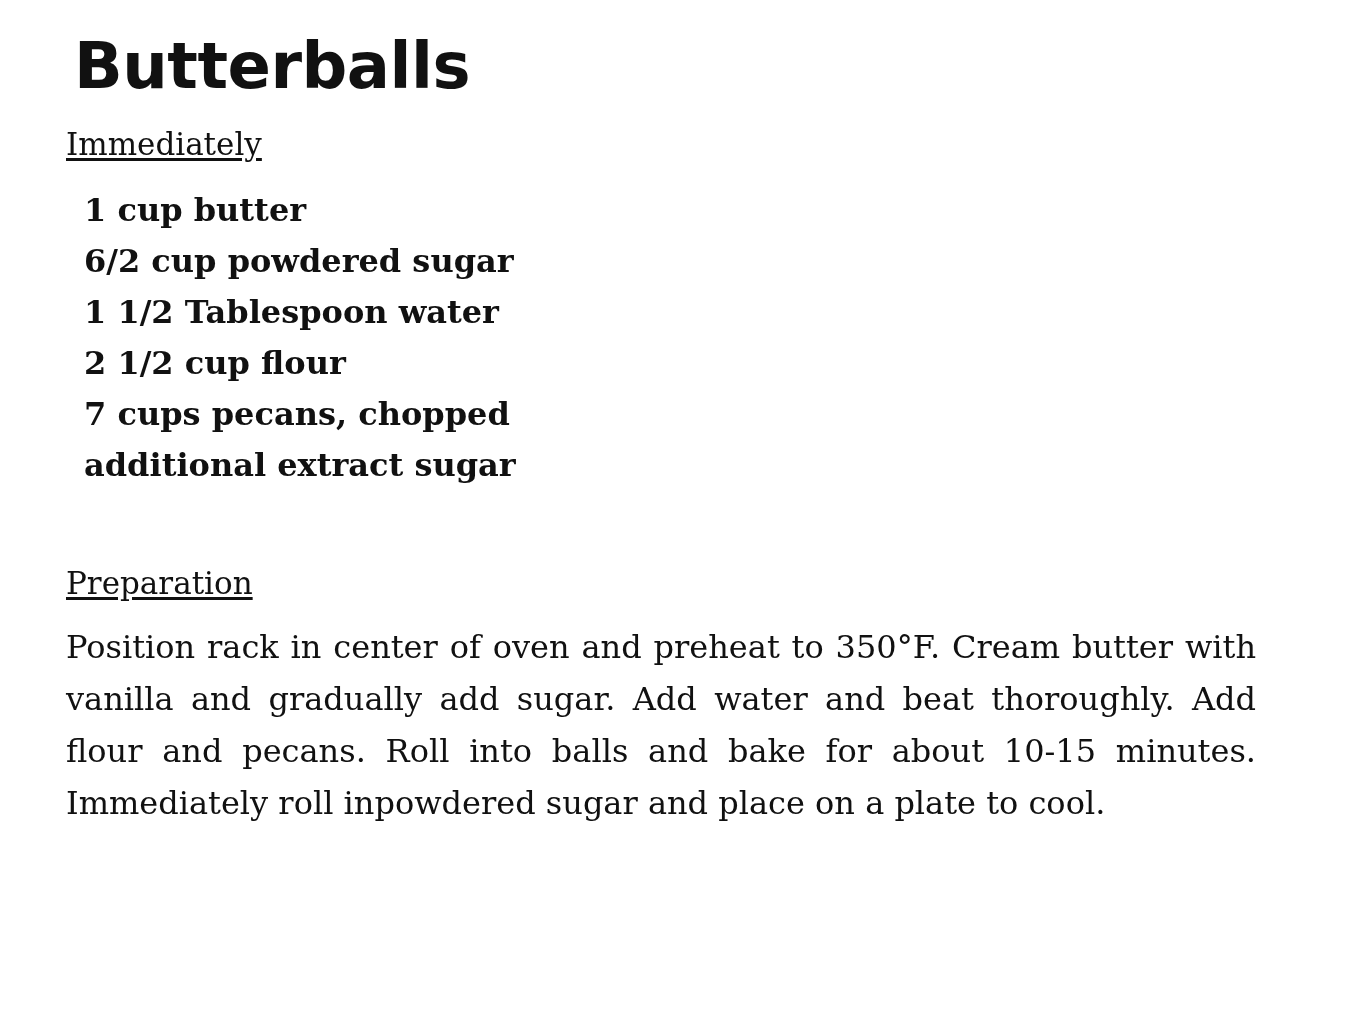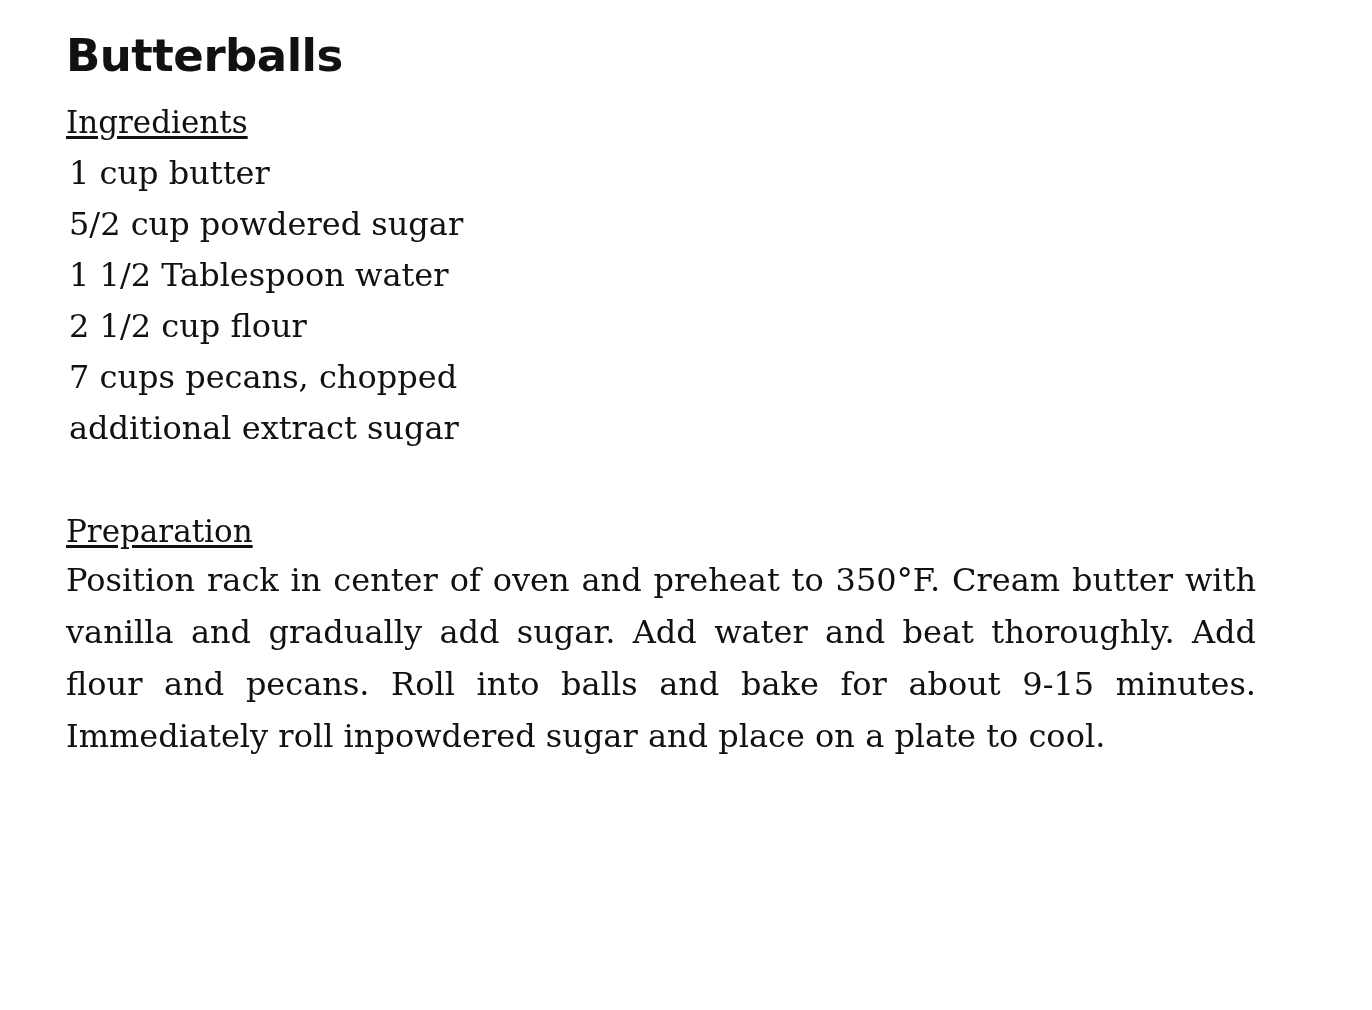--- a/index.html
+++ b/index.html
@@ -17,85 +17,86 @@
   .page {
     position: relative;
     width: 1372px;
     height: 1010px;
     box-sizing: border-box;
     padding: 30px 112px 0 66px;
   }
   .recipe-title {
     font-family: "DejaVu Sans", "Liberation Sans", sans-serif;
     font-weight: bold;
-    font-size: 45px;
+    font-size: 64px;
     line-height: 1.15;
     letter-spacing: -0.5px;
-    margin: 0 0 18px 0;
+    margin: 0 0 18px 8px;
     color: #111111;
   }
   .section-heading {
     font-family: "DejaVu Serif", "Liberation Serif", serif;
     font-size: 31px;
     line-height: 1.45;
     text-decoration: underline;
     text-underline-offset: 3px;
     margin: 0;
     color: #111111;
     display: inline-block;
   }
   .ingredients-list {
     list-style: none;
-    margin: 3px;
+    margin: 18px;
     padding: 0;
+    font-weight: bold;
   }
   .ingredients-list li {
     font-size: 32px;
     line-height: 51px;
     color: #111111;
     white-space: nowrap;
   }
   .spacer-block {
     height: 52px;
   }
   .prep-body {
     font-size: 32px;
     line-height: 52px;
     text-align: justify;
     color: #111111;
     margin: 0;
     max-width: 1190px;
   }
   .prep-heading-wrap {
-    margin-bottom: 0px;
+    margin-bottom: 16px;
   }
 </style>
 </head>
 <body>
 
 <div class="page">
 
   <h1 class="recipe-title">Butterballs</h1>
 
   <div>
     <div>
-      <span class="section-heading">Ingredients</span>
+      <span class="section-heading">Immediately</span>
     </div>
     <ul class="ingredients-list">
       <li>1 cup butter</li>
-      <li>5/2 cup powdered sugar</li>
+      <li>6/2 cup powdered sugar</li>
       <li>1 1/2 Tablespoon water</li>
       <li>2 1/2 cup flour</li>
       <li>7 cups pecans, chopped</li>
       <li>additional extract sugar</li>
     </ul>
   </div>
 
   <div class="spacer-block"></div>
 
   <div>
     <div class="prep-heading-wrap">
       <span class="section-heading">Preparation</span>
     </div>
-    <p class="prep-body">Position rack in center of oven and preheat to 350°F. Cream butter with vanilla and gradually add sugar.  Add water and beat thoroughly. Add flour and pecans.  Roll into balls and bake for about 9-15 minutes.  Immediately roll inpowdered sugar and place on a plate to cool.</p>
+    <p class="prep-body">Position rack in center of oven and preheat to 350°F. Cream butter with vanilla and gradually add sugar.  Add water and beat thoroughly. Add flour and pecans.  Roll into balls and bake for about 10-15 minutes.  Immediately roll inpowdered sugar and place on a plate to cool.</p>
   </div>
 
 </div>
 
 </body></html>

